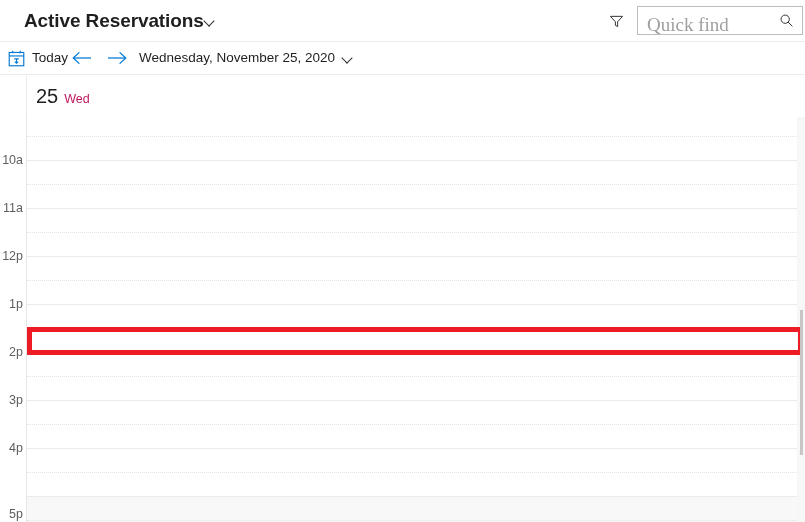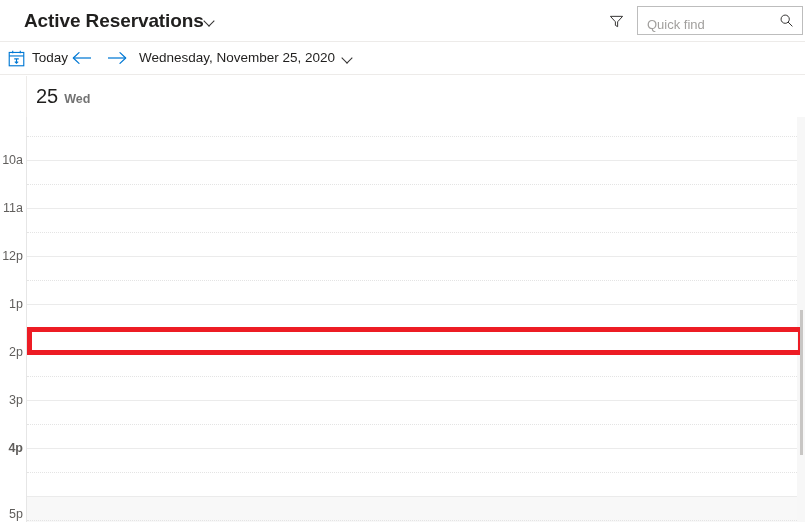--- a/index.html
+++ b/index.html
@@ -81,22 +81,22 @@
     border: 1px solid #bdbdbd;
     box-sizing: border-box;
     background: #ffffff;
     display: flex;
     align-items: center;
   }
   .quickfind input {
     border: none;
     outline: none;
     background: transparent;
-    font-family: Liberation Sans, sans-serif;
-    font-size: 13px;
+    font-family: Liberation Serif, serif;
+    font-size: 19px;
     color: #201f1e;
     padding: 8px 0 0 9px;
     width: 126px;
     height: 26px;
   }
   .quickfind input::placeholder {
     color: #a19f9d;
   }
   .search-icon {
     width: 26px;
@@ -163,23 +163,22 @@
     gap: 6px;
   }
   .day-num {
     font-size: 20px;
     font-weight: 400;
     color: #201f1e;
     line-height: 24px;
   }
   .day-dow {
     font-size: 12.5px;
-    color: #737373;
+    color: #be185d;
     line-height: 16px;
-    font-weight: bold;
   }
 
   
   .gridwrap {
     position: absolute;
     left: 0;
     top: 117px;
     width: 805px;
     height: 405px;
     overflow: hidden;
@@ -356,20 +355,20 @@
       <div class="hline" style="top: 331px;"></div>
       <div class="hline" style="top: 379px;"></div>
     </div>
   <div class="gutter" id="gutter">
       <div class="hour-label" style="top: 36px;">10a</div>
       <div class="hour-label" style="top: 84px;">11a</div>
       <div class="hour-label" style="top: 132px;">12p</div>
       <div class="hour-label" style="top: 180px;">1p</div>
       <div class="hour-label" style="top: 228px;">2p</div>
       <div class="hour-label" style="top: 276px;">3p</div>
-      <div class="hour-label" style="top: 324px; font-weight: bold;">4p</div>
+      <div class="hour-label" style="top: 324px;">4p</div>
       <div class="hour-label" style="top: 372px; margin-top: 18px;">5p</div>
     </div>
   <div class="redbox"></div>
 </div>
 
 <div class="scrollbar-track"></div>
 <div class="scrollbar-thumb"></div>
 
 </body></html>

